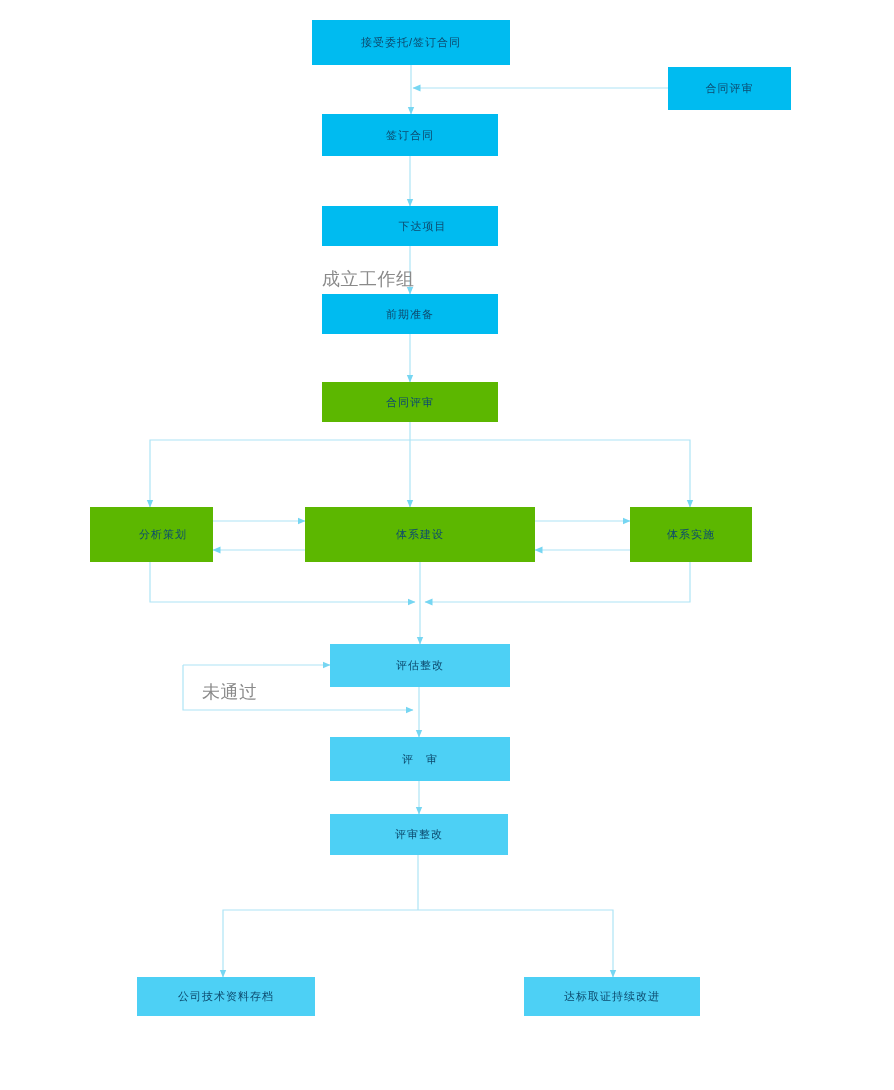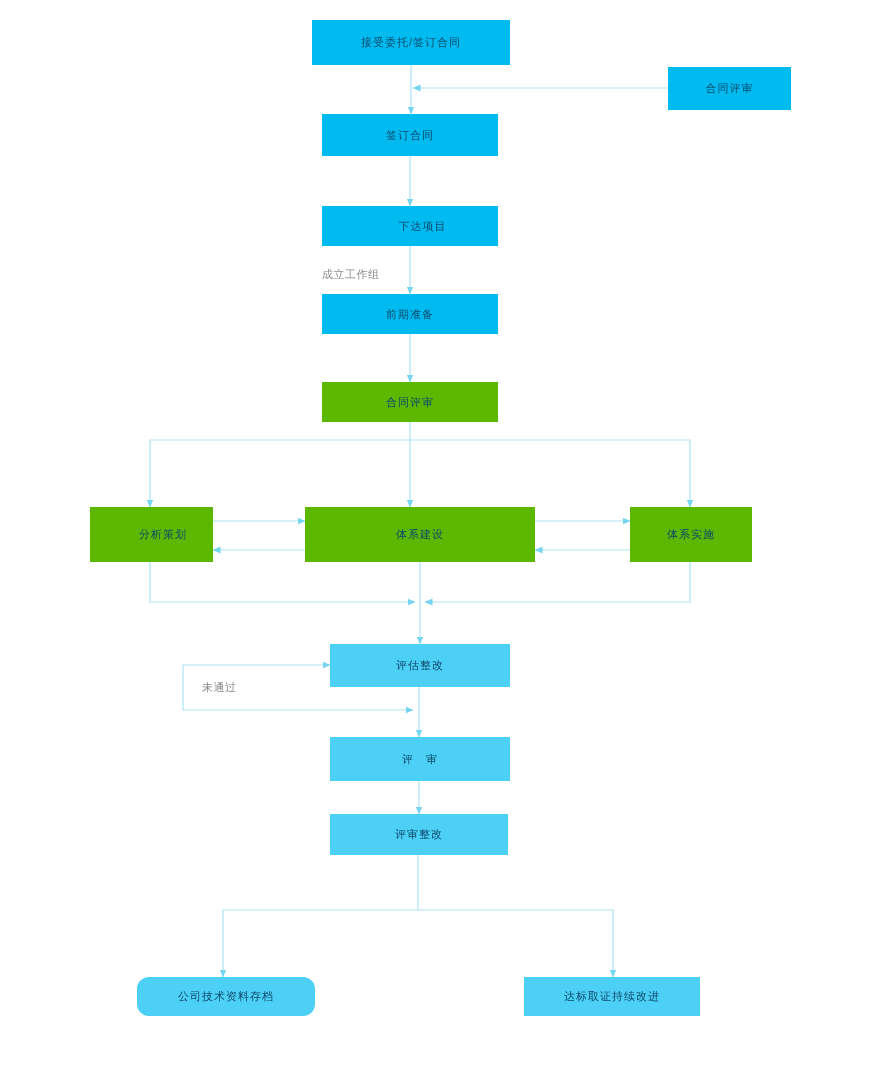--- a/index.html
+++ b/index.html
@@ -38,21 +38,21 @@
     white-space: pre;
     text-align: center;
     z-index: 2;
   }
   .node.blue   { background: #00bbf0; }
   .node.green  { background: #5cb700; }
   .node.lblue  { background: #4dd0f5; }
   .edge-label {
     position: absolute;
     color: #8a8a8a;
-    font-size: 11px;
+    font-size: 18px;
     letter-spacing: 0.5px;
     white-space: pre;
     z-index: 3;
   }
 </style>
 </head>
 <body>
 
 <div id="canvas">
 
@@ -118,21 +118,21 @@
   <div class="node green" style="left:305px; top:507px; width:230px; height:55px;">体系建设</div>
 
   <div class="node green" style="left:630px; top:507px; width:122px; height:55px;">体系实施</div>
 
   <div class="node lblue" style="left:330px; top:644px; width:180px; height:43px;">评估整改</div>
 
   <div class="node lblue" style="left:330px; top:737px; width:180px; height:44px;">评　审</div>
 
   <div class="node lblue" style="left:330px; top:814px; width:178px; height:41px;">评审整改</div>
 
-  <div class="node lblue" style="left:137px; top:977px; width:178px; height:39px;border-radius:12px;">公司技术资料存档</div>
+  <div class="node lblue" style="left:137px; top:977px; width:178px; height:39px;">公司技术资料存档</div>
 
   <div class="node lblue" style="left:524px; top:977px; width:176px; height:39px;">达标取证持续改进</div>
 
   <div class="edge-label" style="left:322px; top:267px;">成立工作组</div>
 
   <div class="edge-label" style="left:202px; top:680px;">未通过</div>
 
 </div>
 
 </body></html>

